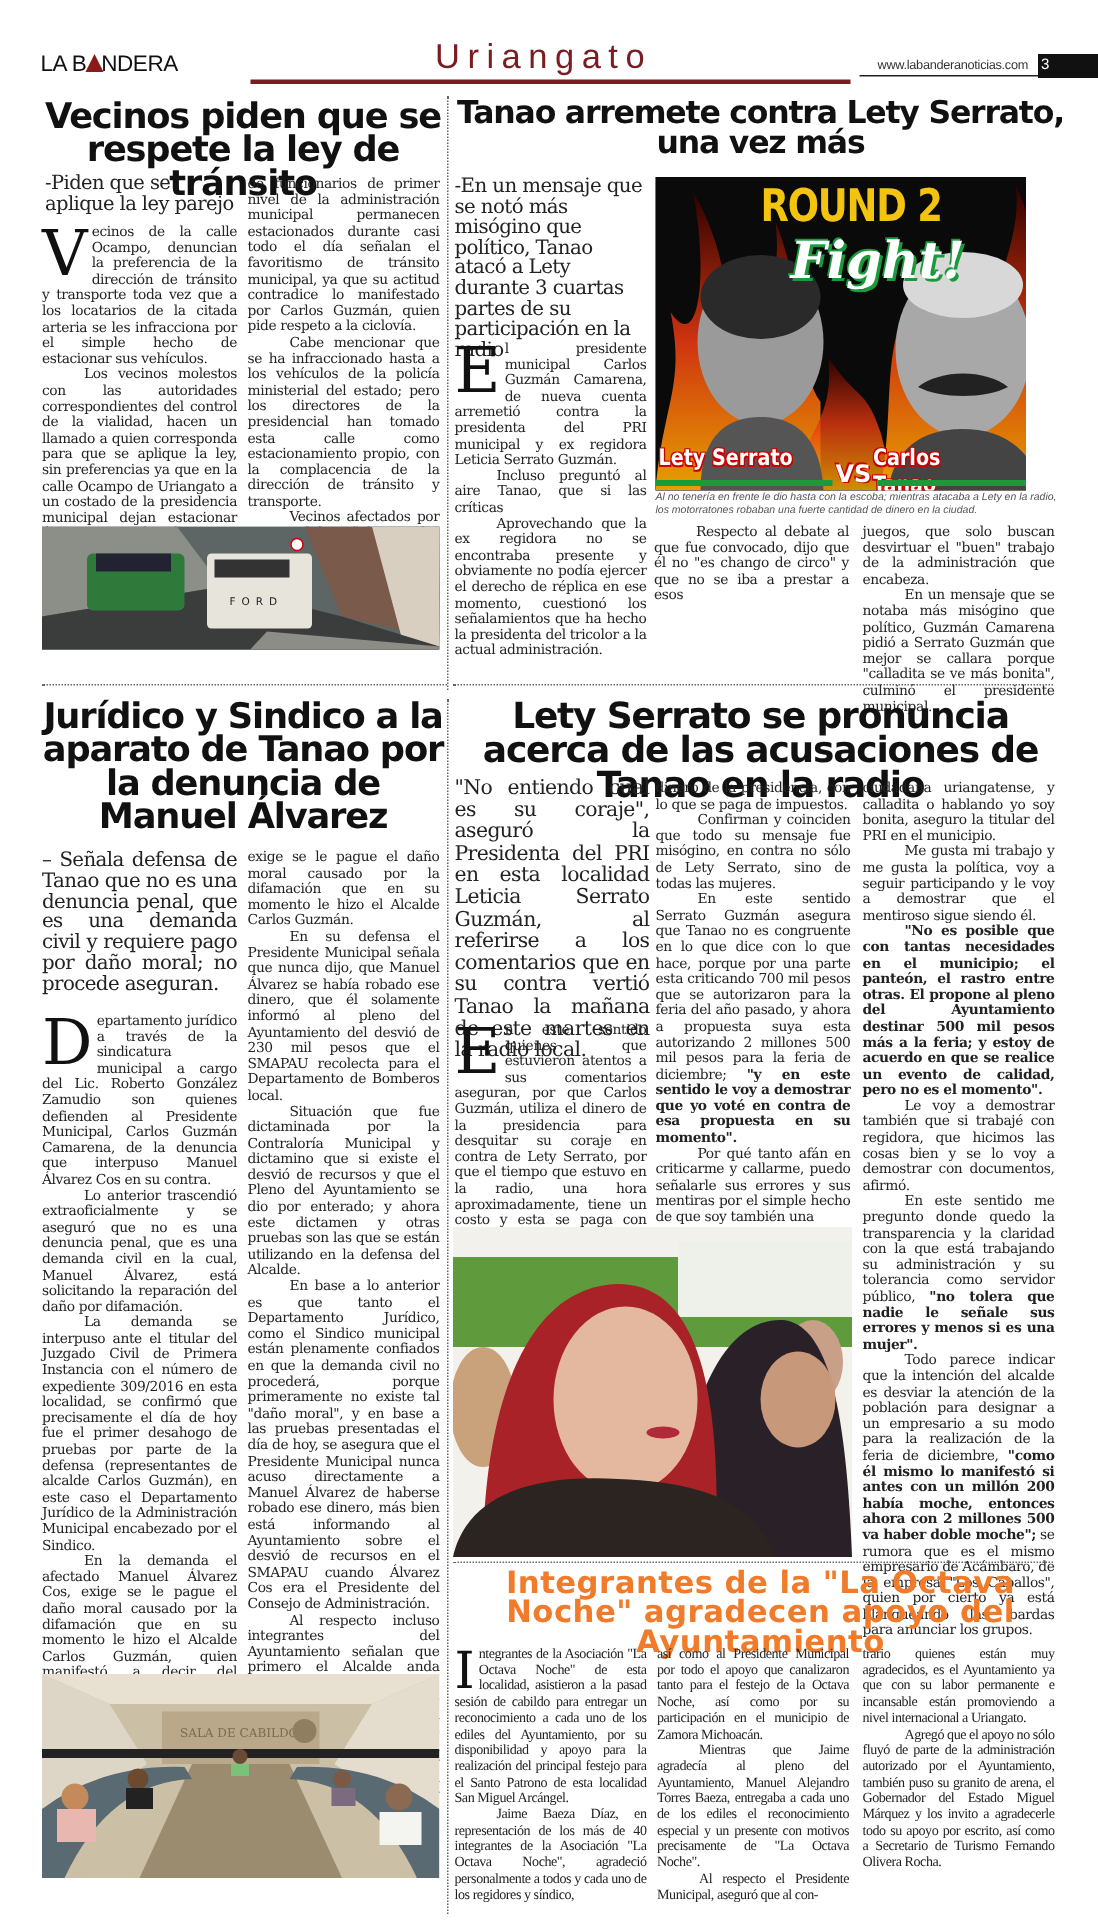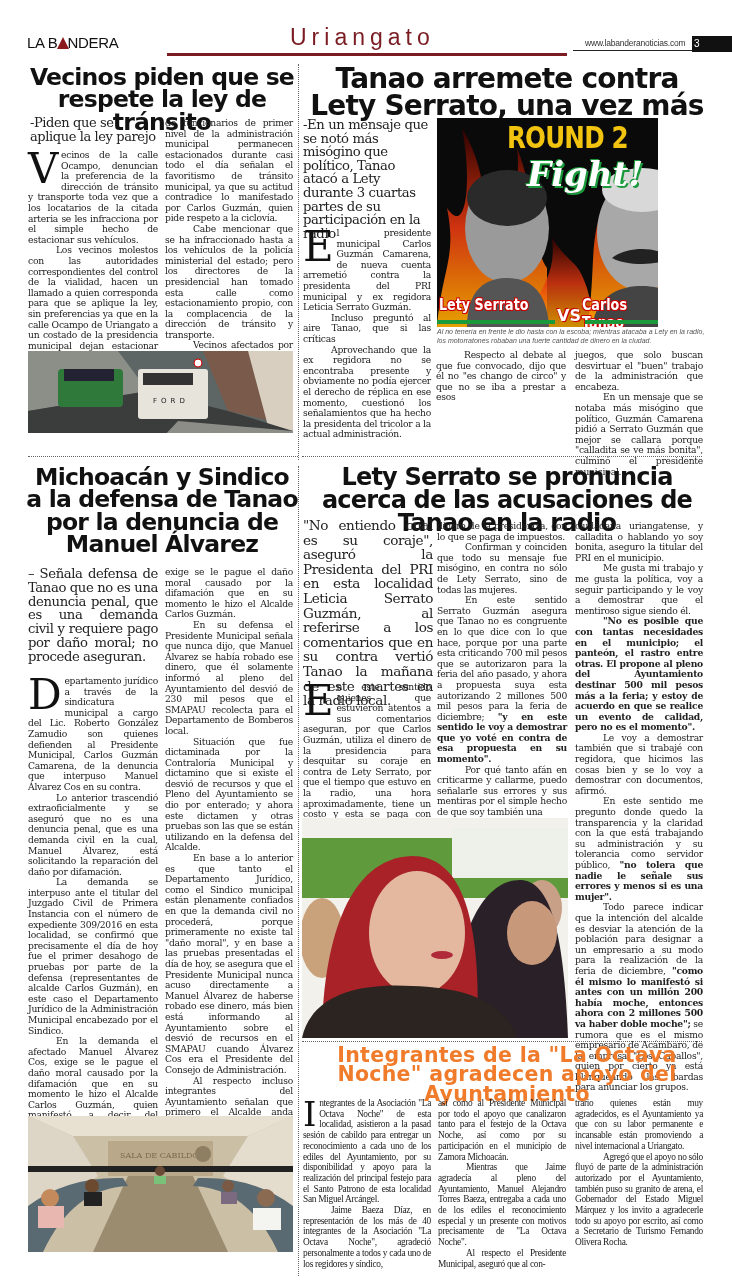--- a/index.html
+++ b/index.html
@@ -80,36 +80,36 @@
       <rect x="36" y="18" width="50" height="12" fill="#223"></rect>
       <rect x="110" y="18" width="70" height="50" rx="3" fill="#e7e4dc"></rect>
       <rect x="115" y="22" width="50" height="12" fill="#333"></rect>
       <text x="125" y="52" font-size="7" fill="#222" font-family="DejaVu Sans, sans-serif" letter-spacing="4">FORD</text>
       <circle cx="170" cy="12" r="4" fill="#fff" stroke="#c00"></circle>
     </svg>
   </div>
 </article>
 
 <article>
-  <h1 class="abs hl" style="left:302px; top:66px; width:410px; font-size:28px;">Tanao arremete contra Lety Serrato, una vez más</h1>
+  <h1 class="abs hl" style="left:302px; top:66px; width:410px; font-size:21px;">Tanao arremete contra Lety Serrato, una vez más</h1>
   <div class="abs lead" style="left:303px; top:118px; width:130px; font-size:13.2px; line-height:13.6px;">-En un mensaje que se notó más misógino que político, Tanao atacó a Lety durante 3 cuartas partes de su participación en la radio</div>
   <div class="abs col" style="left:303px; top:228px; width:128px;">
     <p class="first"><span class="dropcap">E</span><span>l presidente municipal Carlos Guzmán Camarena, de nueva cuenta arremetió contra la presidenta del PRI municipal y ex regidora Leticia Serrato Guzmán.</span></p>
     <p>Incluso preguntó al aire Tanao, que si las críticas</p>
     <p>Aprovechando que la ex regidora no se encontraba presente y obviamente no podía ejercer el derecho de réplica en ese momento, cuestionó los señalamientos que ha hecho la presidenta del tricolor a la actual administración.</p>
   </div>
   <div class="abs col" style="left:436px; top:350px; width:130px;">
     <p>Respecto al debate al que fue convocado, dijo que él no "es chango de circo" y que no se iba a prestar a esos</p>
   </div>
   <div class="abs col" style="left:575px; top:350px; width:128px;">
     <p class="first">juegos, que solo buscan desvirtuar el "buen" trabajo de la administración que encabeza.</p>
     <p>En un mensaje que se notaba más misógino que político, Guzmán Camarena pidió a Serrato Guzmán que mejor se callara porque "calladita se ve más bonita", culminó el presidente municipal.</p>
   </div>
 
-  <div class="abs photo" style="left:437px; top:118px; width:221px; height:209px; background:#0b0b0b;">
+  <div class="abs photo" style="left:437px; top:118px; width:247px; height:209px; background:#0b0b0b;">
     <svg width="265" height="209" viewBox="0 0 265 209">
       <defs>
         <linearGradient id="fire" x1="0" y1="1" x2="0" y2="0">
           <stop offset="0" stop-color="#ffb000"></stop>
           <stop offset="0.5" stop-color="#e53810"></stop>
           <stop offset="1" stop-color="#300"></stop>
         </linearGradient>
       </defs>
       <rect width="265" height="209" fill="#0a0a0a"></rect>
       <path d="M0,209 C5,150 20,140 10,90 C30,120 35,60 25,10 C55,60 45,110 60,130 C70,90 85,70 80,30 C100,80 95,130 110,150 L110,209 Z" fill="url(#fire)" opacity="0.9"></path>
@@ -128,21 +128,21 @@
     <div class="abs" style="left:2px; top:178px; font-family:'DejaVu Sans',sans-serif; font-weight:bold; font-size:15px; color:#fff; text-shadow:1px 1px 0 #c00, -1px -1px 0 #c00, 1px -1px 0 #c00, -1px 1px 0 #c00; transform:scaleX(0.85); transform-origin:left;">Lety Serrato</div>
     <div class="abs" style="left:120px; top:188px; font-family:'DejaVu Sans',sans-serif; font-weight:bold; font-size:16px; color:#fff; text-shadow:1px 1px 0 #c00, -1px -1px 0 #c00;">VS</div>
     <div class="abs" style="left:145px; top:178px; font-family:'DejaVu Sans',sans-serif; font-weight:bold; font-size:15px; color:#fff; text-shadow:1px 1px 0 #c00, -1px -1px 0 #c00, 1px -1px 0 #c00, -1px 1px 0 #c00; transform:scaleX(0.85); transform-origin:left;">Carlos Tanao</div>
     <div class="abs" style="left:0; top:202px; width:118px; height:4px; background:#1a9a3a;"></div>
     <div class="abs" style="left:148px; top:202px; width:117px; height:4px; background:#1a9a3a;"></div>
   </div>
   <div class="abs caption" style="left:437px; top:328px; width:268px;">Al no tenería en frente le dio hasta con la escoba; mientras atacaba a Lety en la radio, los motorratones robaban una fuerte cantidad de dinero en la ciudad.</div>
 </article>
 
 <article>
-  <h1 class="abs hl" style="left:26px; top:466px; width:272px; font-size:23.5px;">Michoacán y Sindico a la defensa de Tanao por la denuncia de Manuel Álvarez</h1>
+  <h1 class="abs hl" style="left:26px; top:466px; width:272px; font-size:23.5px;">Jurídico y Sindico a la aparato de Tanao por la denuncia de Manuel Álvarez</h1>
   <div class="abs lead" style="left:28px; top:567px; width:130px; font-size:13.2px; line-height:13.8px; text-align:justify;">– Señala defensa de Tanao que no es una denuncia penal, que es una demanda civil y requiere pago por daño moral; no procede aseguran.</div>
   <div class="abs col" style="left:28px; top:676px; width:130px;">
     <p class="first"><span class="dropcap">D</span><span>epartamento jurídico a través de la sindicatura municipal a cargo del Lic. Roberto González Zamudio son quienes defienden al Presidente Municipal, Carlos Guzmán Camarena, de la denuncia que interpuso Manuel Álvarez Cos en su contra.</span></p>
     <p>Lo anterior trascendió extraoficialmente y se aseguró que no es una denuncia penal, que es una demanda civil en la cual, Manuel Álvarez, está solicitando la reparación del daño por difamación.</p>
     <p>La demanda se interpuso ante el titular del Juzgado Civil de Primera Instancia con el número de expediente 309/2016 en esta localidad, se confirmó que precisamente el día de hoy fue el primer desahogo de pruebas por parte de la defensa (representantes de alcalde Carlos Guzmán), en este caso el Departamento Jurídico de la Administración Municipal encabezado por el Sindico.</p>
     <p>En la demanda el afectado Manuel Álvarez Cos, exige se le pague el daño moral causado por la difamación que en su momento le hizo el Alcalde Carlos Guzmán, quien manifestó, a decir del primero, que se había "robado" los recursos que los usuarios del agua potable donan para el cuerpo de bomberos.</p>
     <p>Manuel Álvarez Cos,</p>
   </div>
   <div class="abs col" style="left:165px; top:567px; width:128px;">
     <p class="first">exige se le pague el daño moral causado por la difamación que en su momento le hizo el Alcalde Carlos Guzmán.</p>

